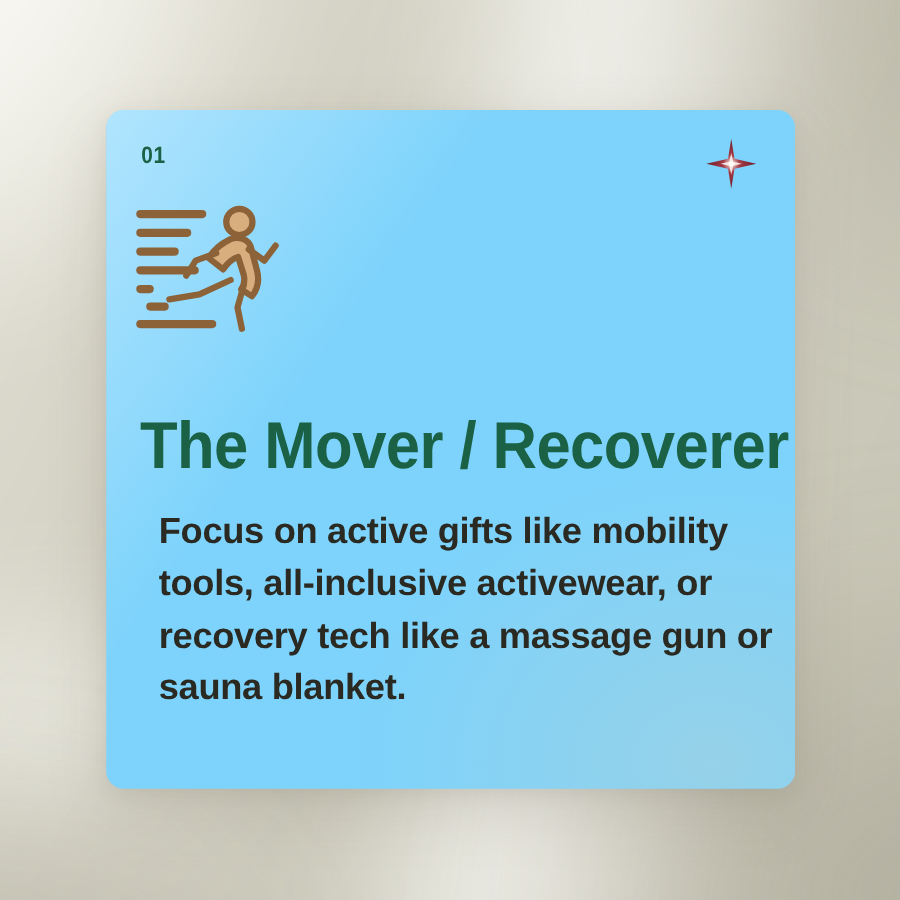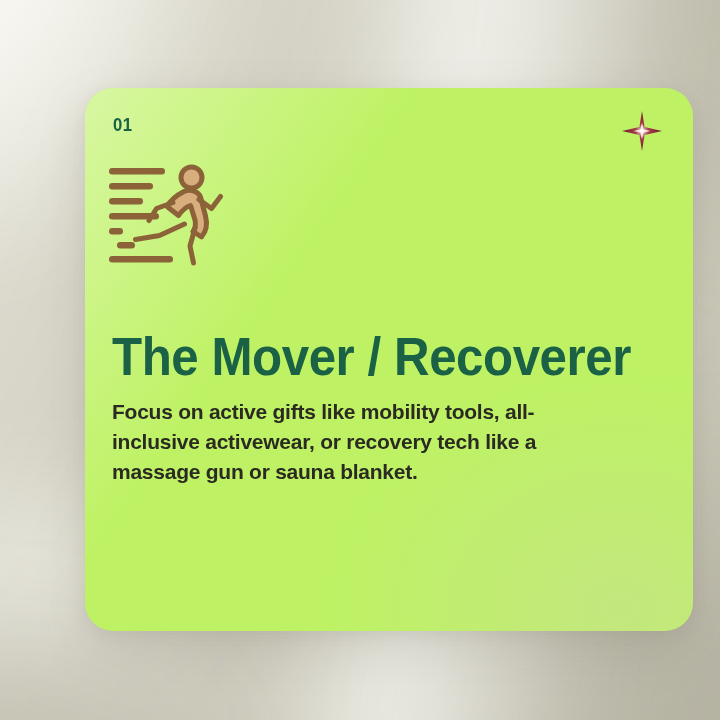--- a/index.html
+++ b/index.html
@@ -84,24 +84,24 @@
       radial-gradient(ellipse 420px 360px at 96% 14%,
         rgba(168,163,146,0.40) 0%,
         rgba(172,167,150,0.0) 72%);
   }
 
   
   #card {
     position: absolute;
     left: 85px;
     top: 88px;
-    width: 608px;
+    width: 551px;
     height: 543px;
-    background: #bef264;
-    border-radius: 28px;
+    background: #7dd3fc;
+    border-radius: 14px;
     box-shadow:
       0 18px 48px rgba(120,116,100,0.20),
       0 4px 14px rgba(120,116,100,0.10);
     overflow: hidden;
   }
   
   #card::after {
     content: "";
     position: absolute;
     inset: 0;
@@ -161,26 +161,26 @@
     font-size: 53px;
     font-weight: bold;
     line-height: 1.0;
     letter-spacing: -0.5px;
     transform: scaleX(0.93);
     transform-origin: left center;
     white-space: nowrap;
   }
   #body-copy {
     position: absolute;
-    left: 27px;
+    left: 42px;
     top: 288px;
     width: 500px;
     color: #2b2a22;
     font-family: "Liberation Sans", sans-serif;
-    font-size: 21px;
+    font-size: 29px;
     font-weight: bold;
     line-height: 1.44;
     letter-spacing: -0.25px;
   }
 </style>
 </head>
 <body>
 
 <div id="backdrop">
   <div class="bg-layer bg-wall"></div>

